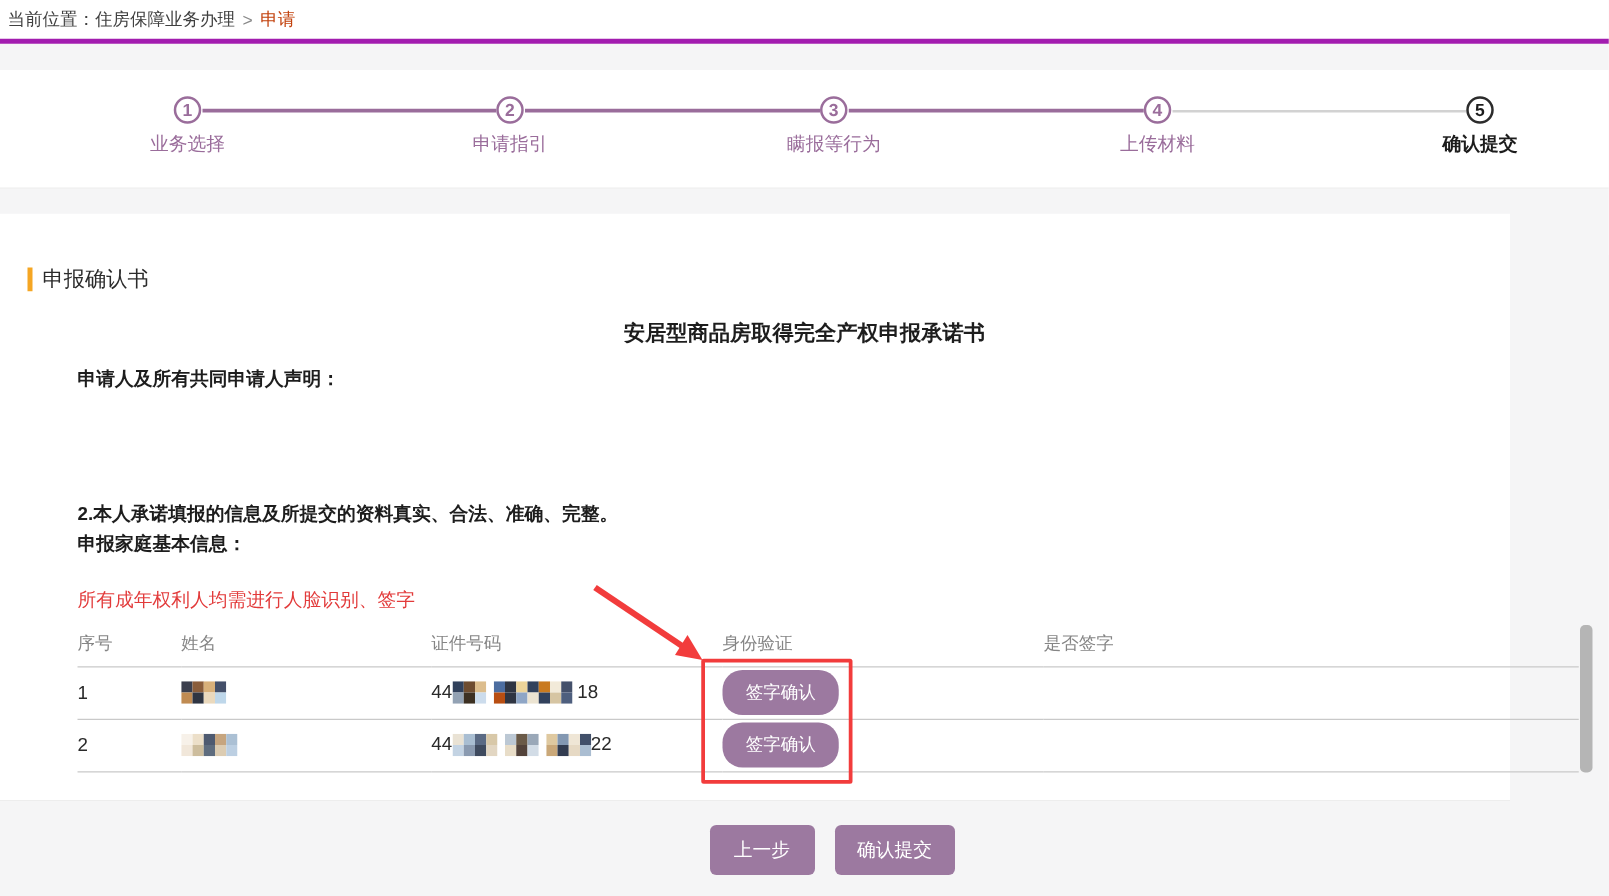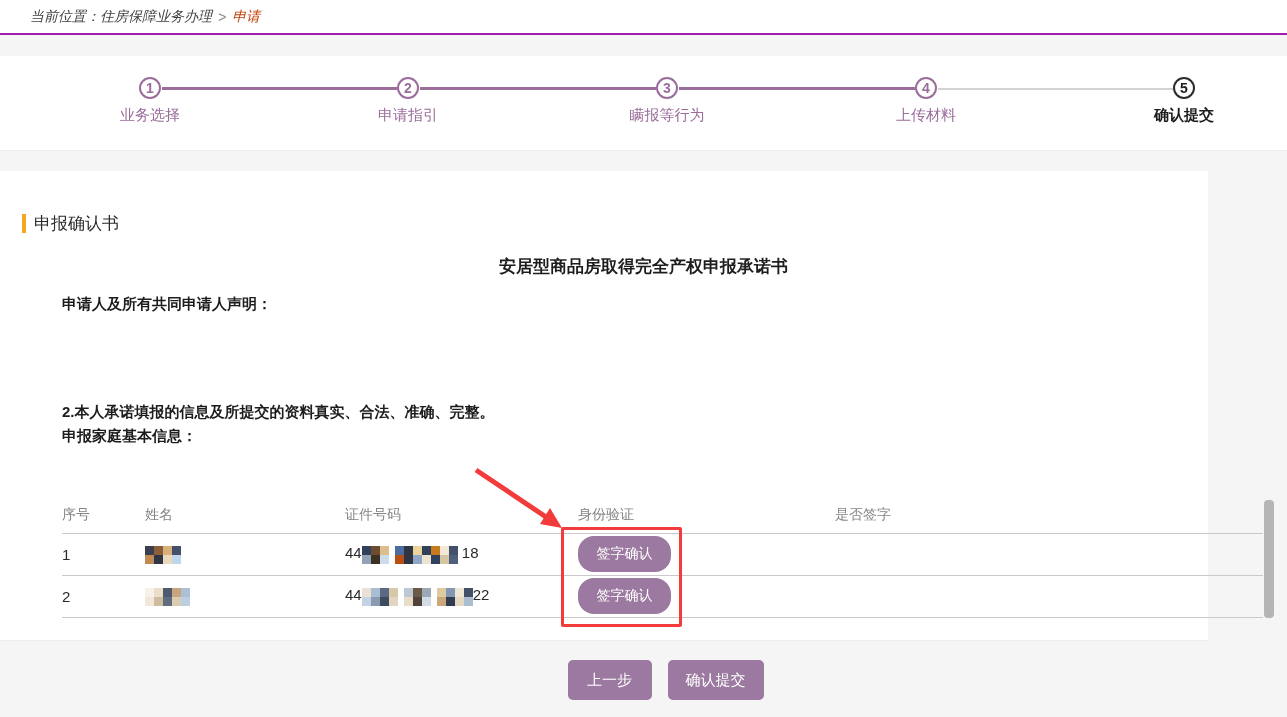--- a/index.html
+++ b/index.html
@@ -7,23 +7,23 @@
   body {
     position: relative;
     background: #f5f5f6;
     font-family: "Liberation Sans", "DejaVu Sans", sans-serif;
     color: #222;
     overflow: hidden;
   }
   
   .topbar {
     position:absolute; top:0; left:0; width:1287px; height:35px;
-    background:#fff; border-bottom:2px solid #a21caf;
-    display:flex; align-items:center; padding-left:30px;
-    font-size:14px; color:#404040;font-style:italic;
+    background:#fff; border-bottom:4px solid #a21caf;
+    display:flex; align-items:center; padding-left:6px;
+    font-size:14px; color:#404040;
   }
   .topbar .sep { color:#888; margin:0 6px; }
   .topbar .current { color:#c2410c; }
   
   .steps {
     position:absolute; top:56px; left:0; width:1287px; height:95px;
     background:#fff; border-bottom:1px solid #ededed;
   }
   .step-circle {
     position:absolute; top:21px; width:22px; height:22px;
@@ -135,20 +135,21 @@
   <div class="sec-head">
     <span class="sec-bar"></span>
     <span>申报确认书</span>
   </div>
 
   <div class="doc-title">安居型商品房取得完全产权申报承诺书</div>
 
   <div class="para p-decl">申请人及所有共同申请人声明：</div>
   <div class="para p-c2">2.本人承诺填报的信息及所提交的资料真实、合法、准确、完整。</div>
   <div class="para p-family">申报家庭基本信息：</div>
+  <div class="para p-note">所有成年权利人均需进行人脸识别、签字</div>
 
   <div class="tbl-wrap">
     <table>
       <colgroup>
         <col style="width:83px">
           <col style="width:200px">
           <col style="width:233px">
           <col style="width:257px">
           <col>
       </colgroup>

